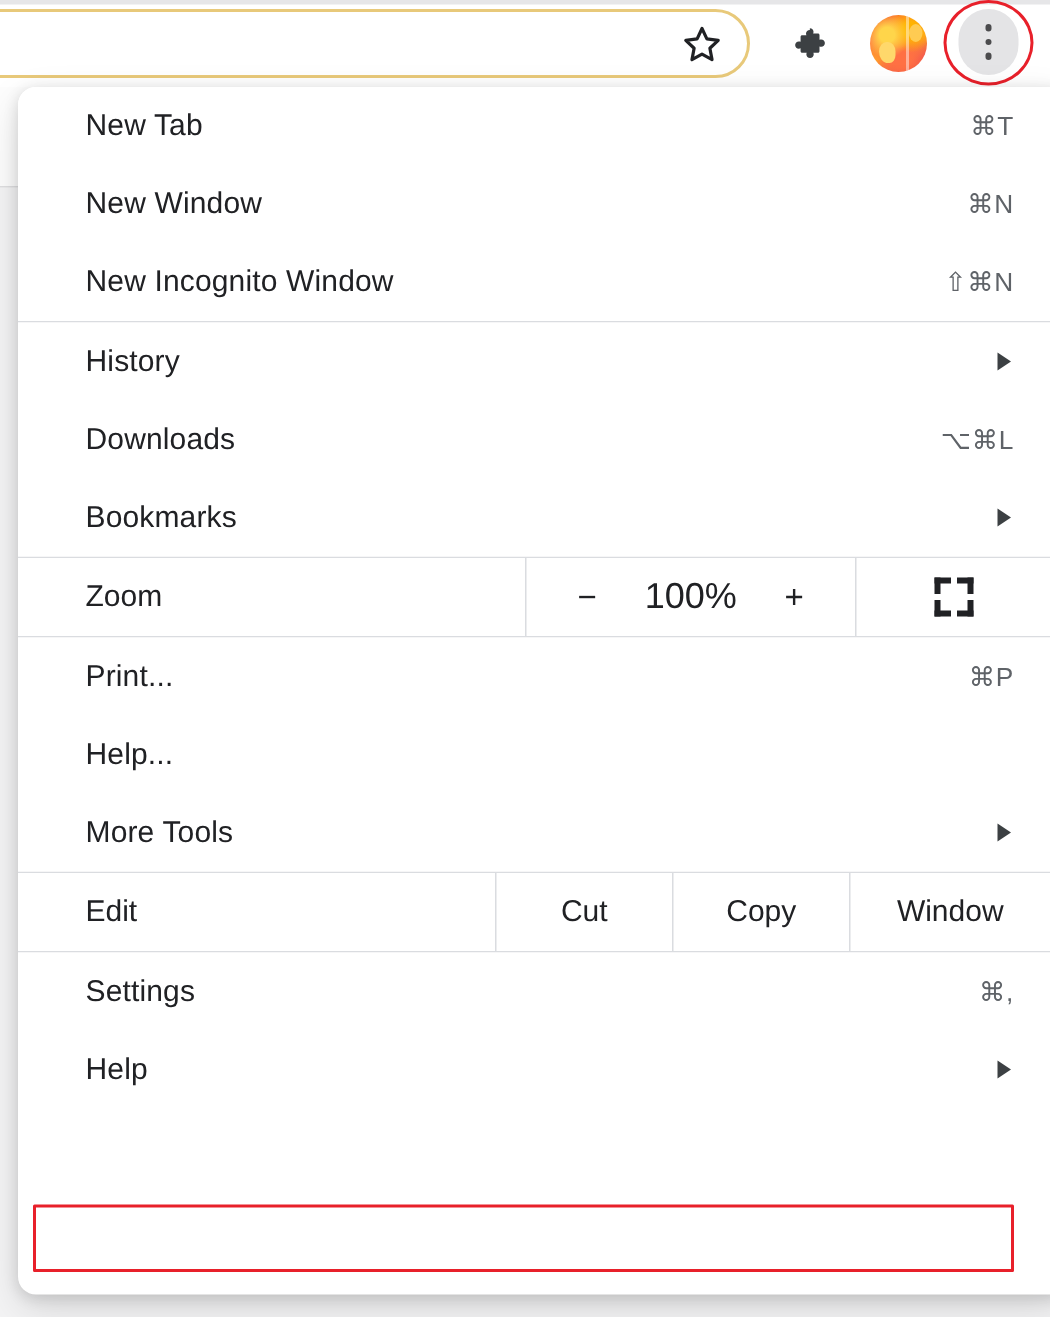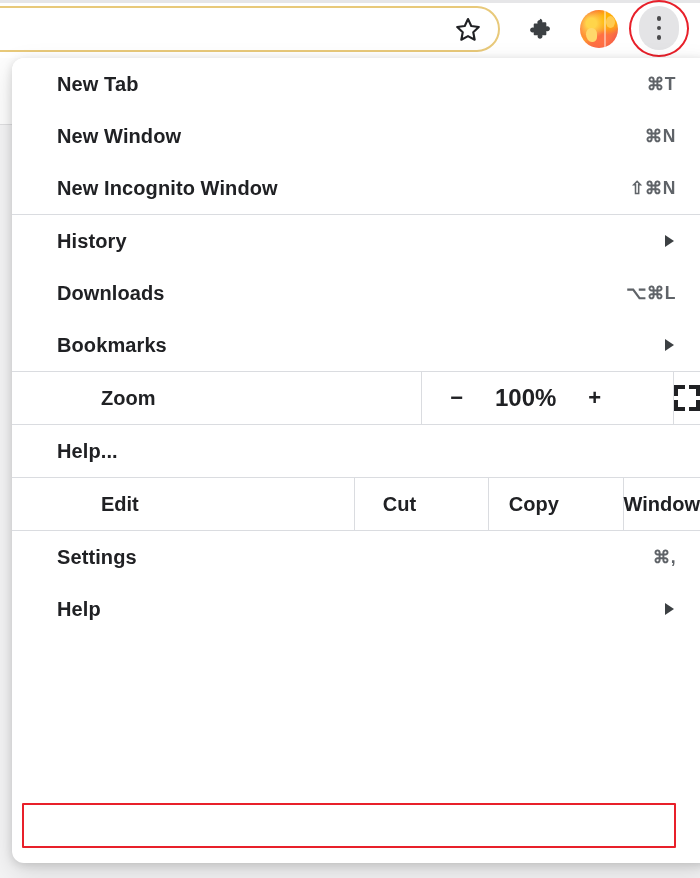--- a/index.html
+++ b/index.html
@@ -9,21 +9,20 @@
     overflow: hidden;
     font-family: "Liberation Sans", sans-serif;
     background: #ffffff;
   }
 
   #root {
     position: relative;
     width: 700px;
     height: 878px;
     background: #4d7c0f;
-    font-weight: bold;
   }
 
   
   .page-bg {
     position: absolute;
     left: 0; top: 0;
     width: 700px; height: 878px;
     background: #fdfdfd;
   }
   .toolbar-strip {
@@ -194,21 +193,20 @@
     display: flex;
     height: 52px;
     background: #ffffff;
   }
   .split-row .cell {
     display: flex;
     align-items: center;
     justify-content: center;
     height: 52px;
     border-left: 1px solid #dadce0;
-    margin-left: 44px;
   }
   .split-row .cell.first {
     border-left: none;
     justify-content: flex-start;
     padding-left: 45px;
   }
   .split-row .cell .label {
     font-size: 20px;
     color: #202124;
     white-space: nowrap;
@@ -361,23 +359,33 @@
             <i class="tr"></i>
             <i class="bl"></i>
             <i class="br"></i>
           </span>
         </div>
       </div>
 
       <div class="separator"></div>
 
       <div class="menu-item">
+        <span class="label">Print...</span>
+        <span class="spacer"></span>
+        <span class="shortcut">⌘P</span>
+      </div>
+      <div class="menu-item">
         <span class="label">Help...</span>
         <span class="spacer"></span>
         <span class="shortcut"></span>
+      </div>
+      <div class="menu-item">
+        <span class="label">More Tools</span>
+        <span class="spacer"></span>
+        <span class="arrow-right"></span>
       </div>
 
       <div class="separator"></div>
 
       <div class="split-row">
         <div class="cell first edit-label-cell">
           <span class="label">Edit</span>
         </div>
         <div class="cell edit-cut-cell">
           <span class="label">Cut</span>

